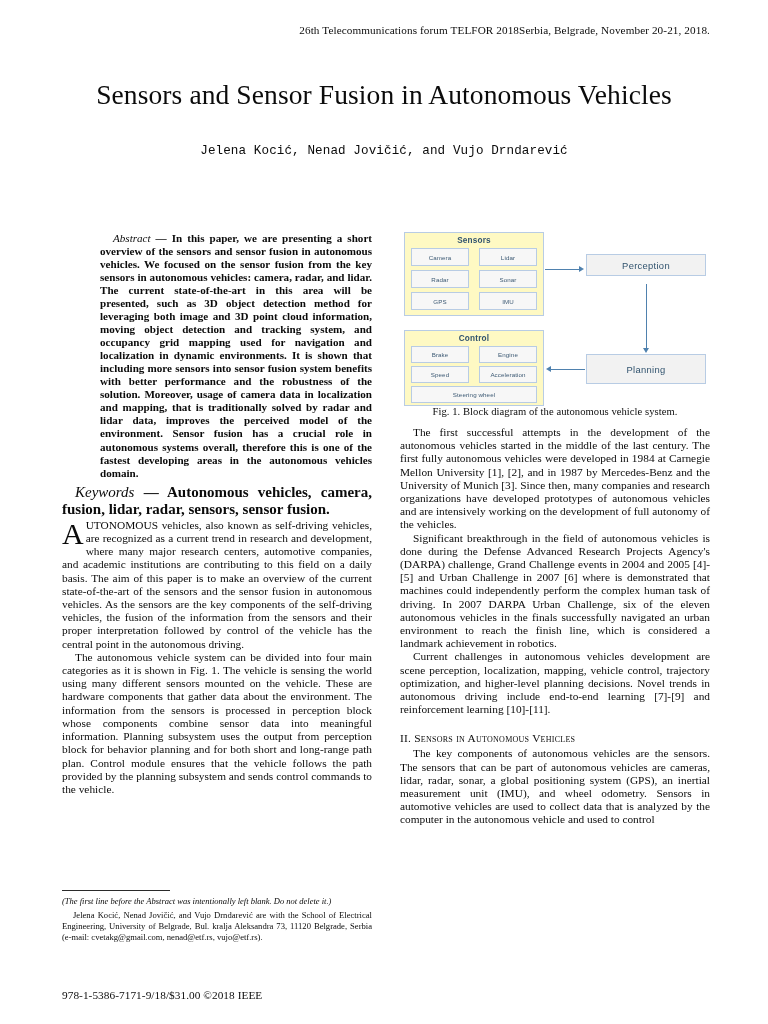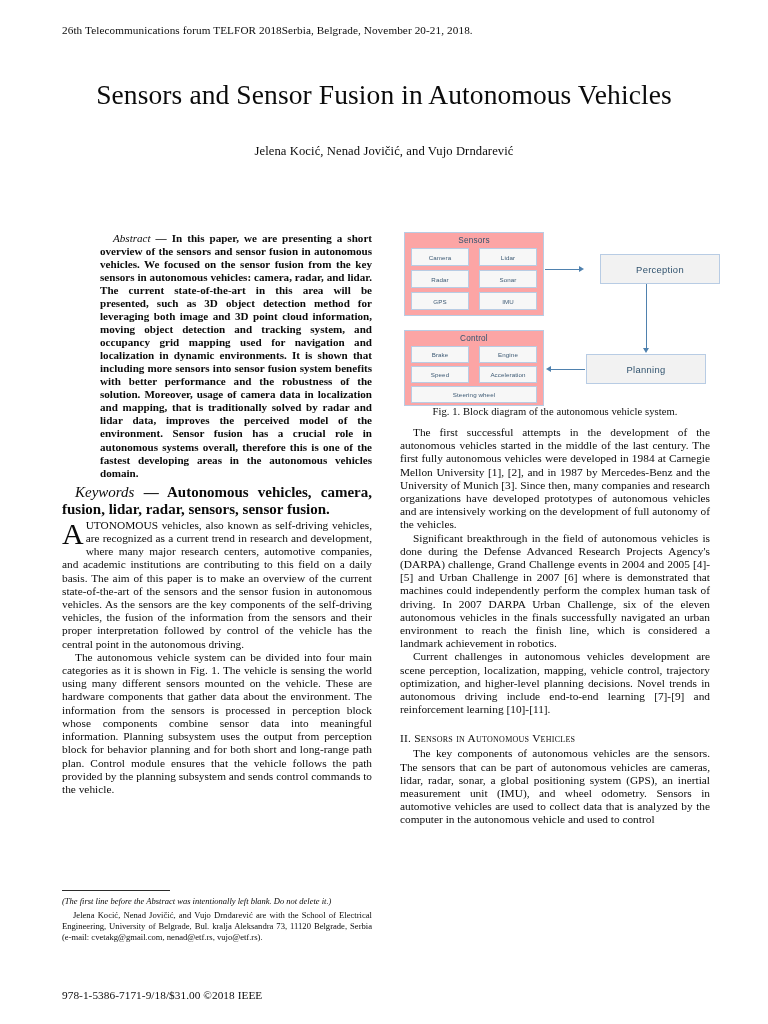--- a/index.html
+++ b/index.html
@@ -10,33 +10,33 @@
     font-family:"Liberation Serif", serif;
     color:#0b0b0b;
     overflow:hidden;
     position:relative;
   }
   .page { position:relative; width:768px; height:1024px; padding:0; }
 
   
   .runhead {
     position:absolute; top:24px; left:62px; right:62px;
-    display:flex; justify-content:flex-start; align-items:baseline;
+    display:flex; justify-content:flex-end; align-items:baseline;
     font-size:11.2px; letter-spacing:.1px;
   }
   .runhead .left { }
   .runhead .right { margin-right:-4px; }
 
   
   .titleblock { position:absolute; top:78px; left:84px; width:600px; text-align:center; }
   .paper-title {
     font-size:27.5px; line-height:1.23; font-weight:400; letter-spacing:.1px;
     margin:0;
   }
-  .authors { margin-top:32px; font-size:12.6px; letter-spacing:.1px; }
+  .authors { margin-top:32px; font-size:12.6px; letter-spacing:.1px;font-family:Liberation Mono, monospace; }
 
   
   .cols { position:absolute; top:232px; left:62px; width:648px; height:720px; }
   .col { position:absolute; top:0; width:310px; }
   .col-left  { left:0; }
   .col-right { left:338px; }
 
   p { margin:0; text-align:justify; }
   .body-text {
     font-size:11.35px; line-height:1.165; text-indent:13px;
@@ -69,21 +69,21 @@
     float:left; font-size:30px; line-height:25px; padding:1px 2px 0 0;
     margin-top:1px; font-weight:400;
   }
 
   
   .figure { position:relative; width:310px; }
   .diagram {
     position:relative; width:310px; height:170px; background:#ffffff;
   }
   .grp {
-    position:absolute; border:1px solid #b8cce4; background:#fca5a5;
+    position:absolute; border:1px solid #b8cce4; background:#fef9c3;font-weight:bold;
   }
   .grp-title {
     position:absolute; top:3px; left:0; right:0; text-align:center;
     font-family:"Liberation Sans", sans-serif;
     font-size:8.2px; color:#31536e; letter-spacing:.2px;
   }
   .cell {
     position:absolute; border:1px solid #b8cce4; background:#f7f7f7;
     font-family:"Liberation Sans", sans-serif;
     font-size:6.2px; color:#3d5a74; letter-spacing:.1px;
@@ -170,21 +170,21 @@
 
           <div class="grp" style="left:4px; top:98px; width:140px; height:76px;">
             <div class="grp-title">Control</div>
           </div>
           <div class="cell" style="left:11px; top:114px; width:58px; height:17px;">Brake</div>
           <div class="cell" style="left:79px; top:114px; width:58px; height:17px;">Engine</div>
           <div class="cell" style="left:11px; top:134px; width:58px; height:17px;">Speed</div>
           <div class="cell" style="left:79px; top:134px; width:58px; height:17px;">Acceleration</div>
           <div class="cell" style="left:11px; top:154px; width:126px; height:17px;">Steering wheel</div>
 
-          <div class="bigbox" style="left:200px; top:22px; width:120px; height:30px;">Perception</div>
+          <div class="bigbox" style="left:186px; top:22px; width:120px; height:22px;">Perception</div>
           <div class="bigbox" style="left:186px; top:122px; width:120px; height:30px;">Planning</div>
 
           <div class="arrow-line" style="left:145px; top:36.5px; width:34px; height:1.2px;"></div>
           <div class="arrow-head ah-right" style="left:179px; top:33.6px;"></div>
 
           <div class="arrow-line" style="left:245.5px; top:52px; width:1.2px; height:64px;"></div>
           <div class="arrow-head ah-down" style="left:242.6px; top:116px;"></div>
 
           <div class="arrow-line" style="left:151px; top:136.5px; width:34px; height:1.2px;"></div>
           <div class="arrow-head ah-left" style="left:145.5px; top:133.6px;"></div>

